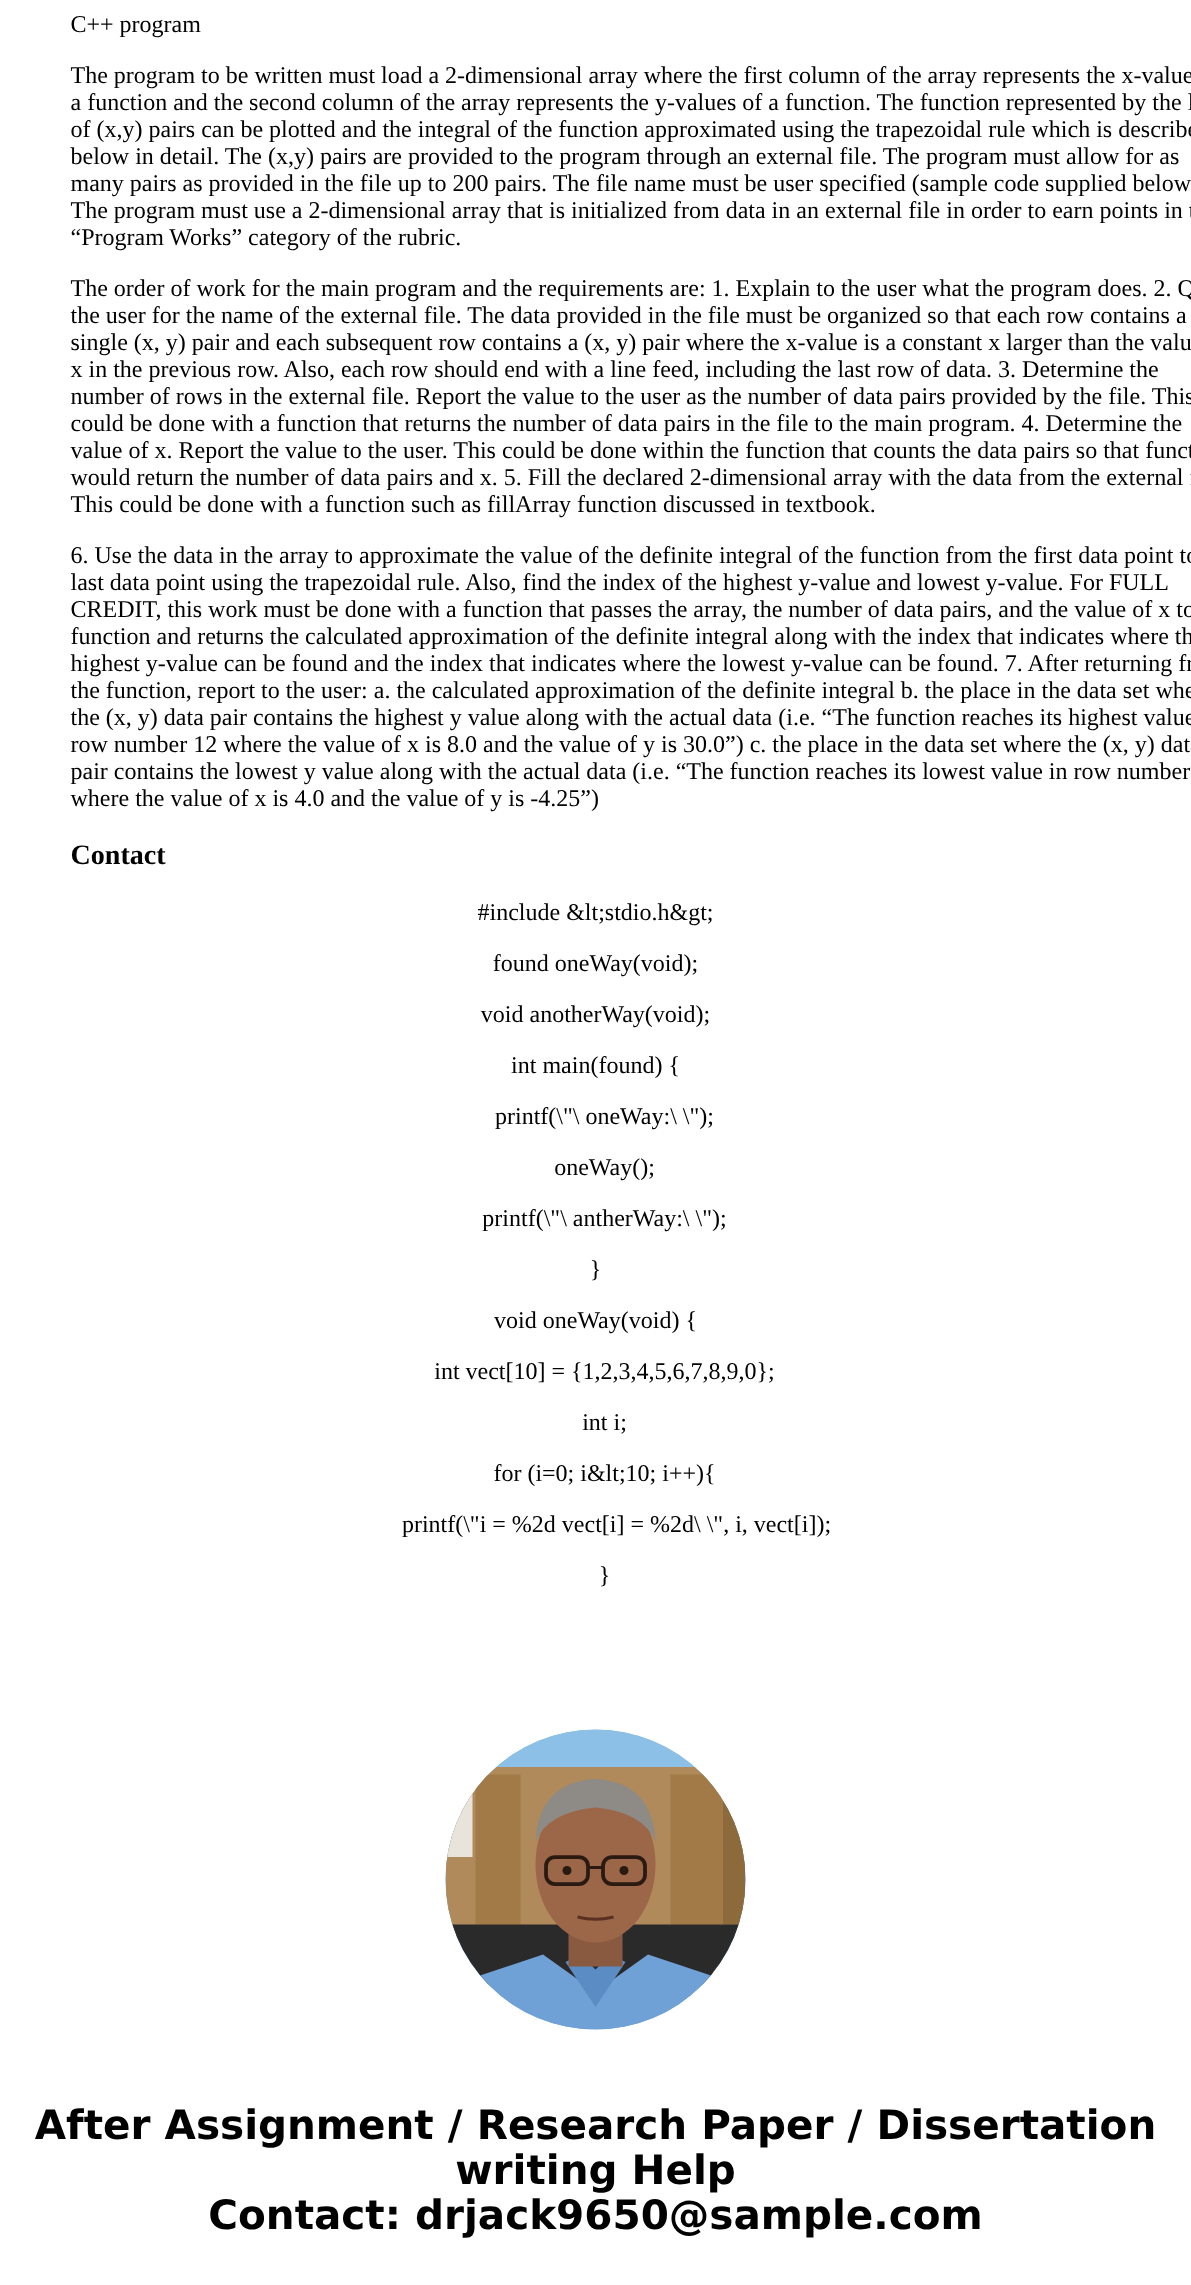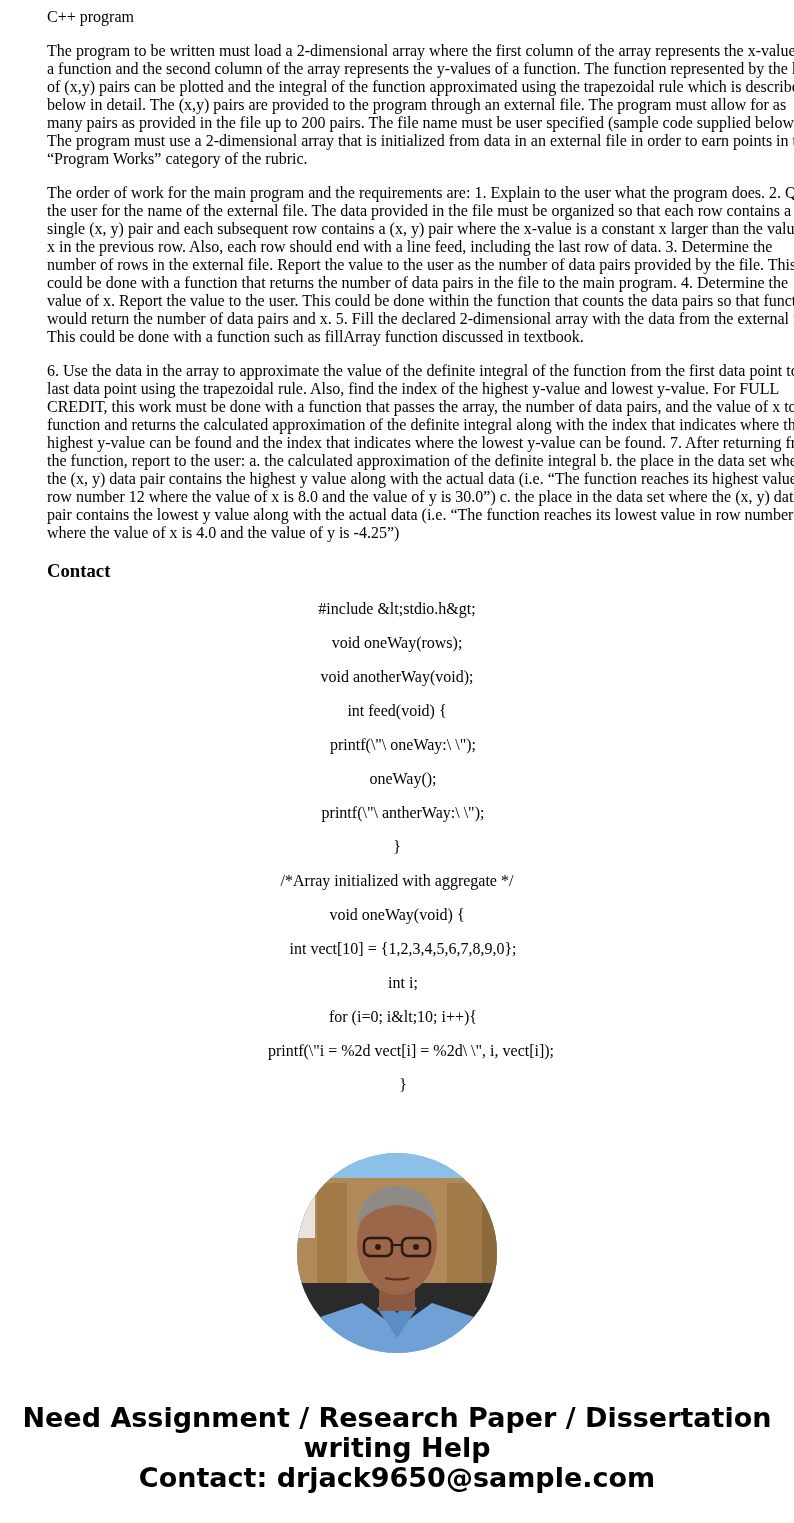--- a/index.html
+++ b/index.html
@@ -70,28 +70,27 @@
 <div class="content">
   <div class="doc-title">C++ program</div>
   <p class="para">The program to be written must load a 2-dimensional array where the first column of the array represents the x-values of a function and the second column of the array represents the y-values of a function. The function represented by the list of (x,y) pairs can be plotted and the integral of the function approximated using the trapezoidal rule which is described below in detail. The (x,y) pairs are provided to the program through an external file. The program must allow for as many pairs as provided in the file up to 200 pairs. The file name must be user specified (sample code supplied below). The program must use a 2-dimensional array that is initialized from data in an external file in order to earn points in the “Program Works” category of the rubric.</p>
   <p class="para">The order of work for the main program and the requirements are: 1. Explain to the user what the program does. 2. Query the user for the name of the external file. The data provided in the file must be organized so that each row contains a single (x, y) pair and each subsequent row contains a (x, y) pair where the x-value is a constant x larger than the value of x in the previous row. Also, each row should end with a line feed, including the last row of data. 3. Determine the number of rows in the external file. Report the value to the user as the number of data pairs provided by the file. This could be done with a function that returns the number of data pairs in the file to the main program. 4. Determine the value of x. Report the value to the user. This could be done within the function that counts the data pairs so that function would return the number of data pairs and x. 5. Fill the declared 2-dimensional array with the data from the external file. This could be done with a function such as fillArray function discussed in textbook.</p>
   <p class="para">6. Use the data in the array to approximate the value of the definite integral of the function from the first data point to the last data point using the trapezoidal rule. Also, find the index of the highest y-value and lowest y-value. For FULL CREDIT, this work must be done with a function that passes the array, the number of data pairs, and the value of x to the function and returns the calculated approximation of the definite integral along with the index that indicates where the highest y-value can be found and the index that indicates where the lowest y-value can be found. 7. After returning from the function, report to the user: a. the calculated approximation of the definite integral b. the place in the data set where the (x, y) data pair contains the highest y value along with the actual data (i.e. “The function reaches its highest value in row number 12 where the value of x is 8.0 and the value of y is 30.0”) c. the place in the data set where the (x, y) data pair contains the lowest y value along with the actual data (i.e. “The function reaches its lowest value in row number 5 where the value of x is 4.0 and the value of y is -4.25”)</p>
   <h3 class="solution-heading">Contact</h3>
 </div>
 
 <div class="code-viewport">
   <div class="code-line">#include &amp;lt;stdio.h&amp;gt;</div>
-  <div class="code-line">void oneWay(rows);</div>
+  <div class="code-line">found oneWay(void);</div>
   <div class="code-line">void anotherWay(void);</div>
-  <div class="code-line">int feed(void) {</div>
+  <div class="code-line">int main(found) {</div>
   <div class="code-line">   printf(\"\ oneWay:\ \");</div>
   <div class="code-line">   oneWay();</div>
   <div class="code-line">   printf(\"\ antherWay:\ \");</div>
   <div class="code-line">}</div>
-  <div class="code-line">/*Array initialized with aggregate */</div>
   <div class="code-line">void oneWay(void) {</div>
   <div class="code-line">   int vect[10] = {1,2,3,4,5,6,7,8,9,0};</div>
   <div class="code-line">   int i;</div>
   <div class="code-line">   for (i=0; i&amp;lt;10; i++){</div>
   <div class="code-line">       printf(\"i = %2d vect[i] = %2d\ \", i, vect[i]);</div>
   <div class="code-line">   }</div>
 </div>
 
 <div class="avatar">
   <svg width="200" height="200" viewBox="0 0 200 200">
@@ -120,16 +119,16 @@
     <line x1="95" y1="92" x2="105" y2="92" stroke="#2a1a12" stroke-width="2"></line>
 
     <circle cx="81" cy="94" r="3" fill="#2a1a12"></circle>
     <circle cx="119" cy="94" r="3" fill="#2a1a12"></circle>
 
     <path d="M88 125 Q100 128 112 125" stroke="#5a3020" stroke-width="2" fill="none"></path>
   </svg>
 </div>
 
 <div class="footer">
-  <div>Need Assignment / Research Paper / Dissertation</div>
+  <div>After Assignment / Research Paper / Dissertation</div>
   <div>writing Help</div>
   <div>Contact: drjack9650@sample.com</div>
 </div>
 
 </body></html>

